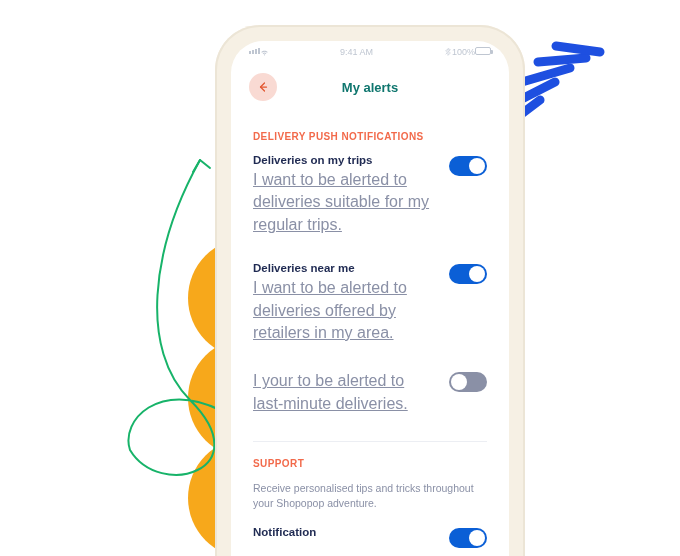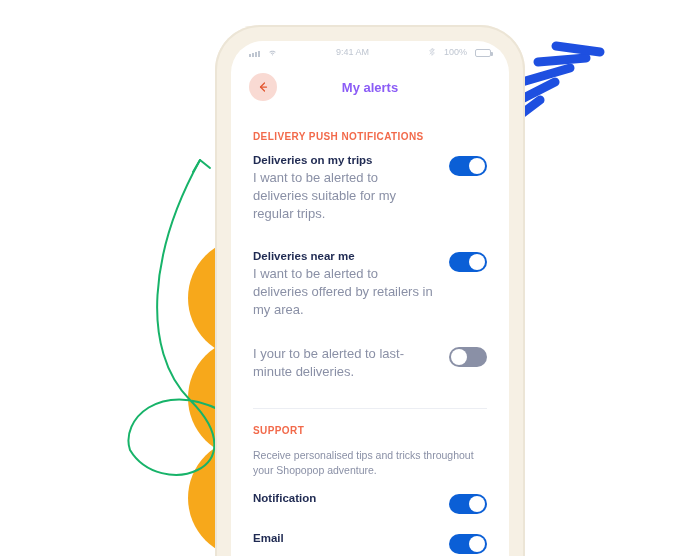--- a/index.html
+++ b/index.html
@@ -74,22 +74,22 @@
     display: flex;
     align-items: center;
     justify-content: space-between;
     padding: 8px 18px;
     font-size: 9px;
     color: #bfc6d1;
     font-weight: 500;
   }
   .status-left, .status-right {
     display: flex;
-    align-items: flex-end;
-    gap: 8px;
+    align-items: flex-start;
+    gap: 0;
   }
   .signal-bars {
     display: inline-flex;
     align-items: flex-end;
     gap: 1px;
   }
   .signal-bars span {
     display: inline-block;
     width: 2px;
     background: #bfc6d1;
@@ -143,21 +143,21 @@
     justify-content: center;
     cursor: pointer;
   }
   .back-btn svg { width: 12px; height: 12px; }
   .header-title {
     position: absolute;
     left: 0; right: 0;
     text-align: center;
     font-size: 13px;
     font-weight: 700;
-    color: #8b5cf6;
+    color: #0f766e;
     pointer-events: none;
   }
   
   .content {
     padding: 8px 22px 0 22px;
     flex: 1;
     overflow-y: hidden;
   }
   .section-label {
     font-size: 10px;
@@ -181,23 +181,24 @@
   }
   .setting-row.compact { margin-bottom: 18px; }
   .setting-text { flex: 1; }
   .setting-title {
     font-size: 11.5px;
     font-weight: 700;
     color: #1F2A52;
     margin-bottom: 3px;
   }
   .setting-sub {
-    font-size: 13px;
+    font-size: 16px;
     color: #8A90A6;
     line-height: 1.4;
+    text-decoration: underline;
   }
   .toggle {
     width: 38px;
     height: 20px;
     border-radius: 20px;
     position: relative;
     flex-shrink: 0;
     cursor: pointer;
     margin-top: 2px;
   }

